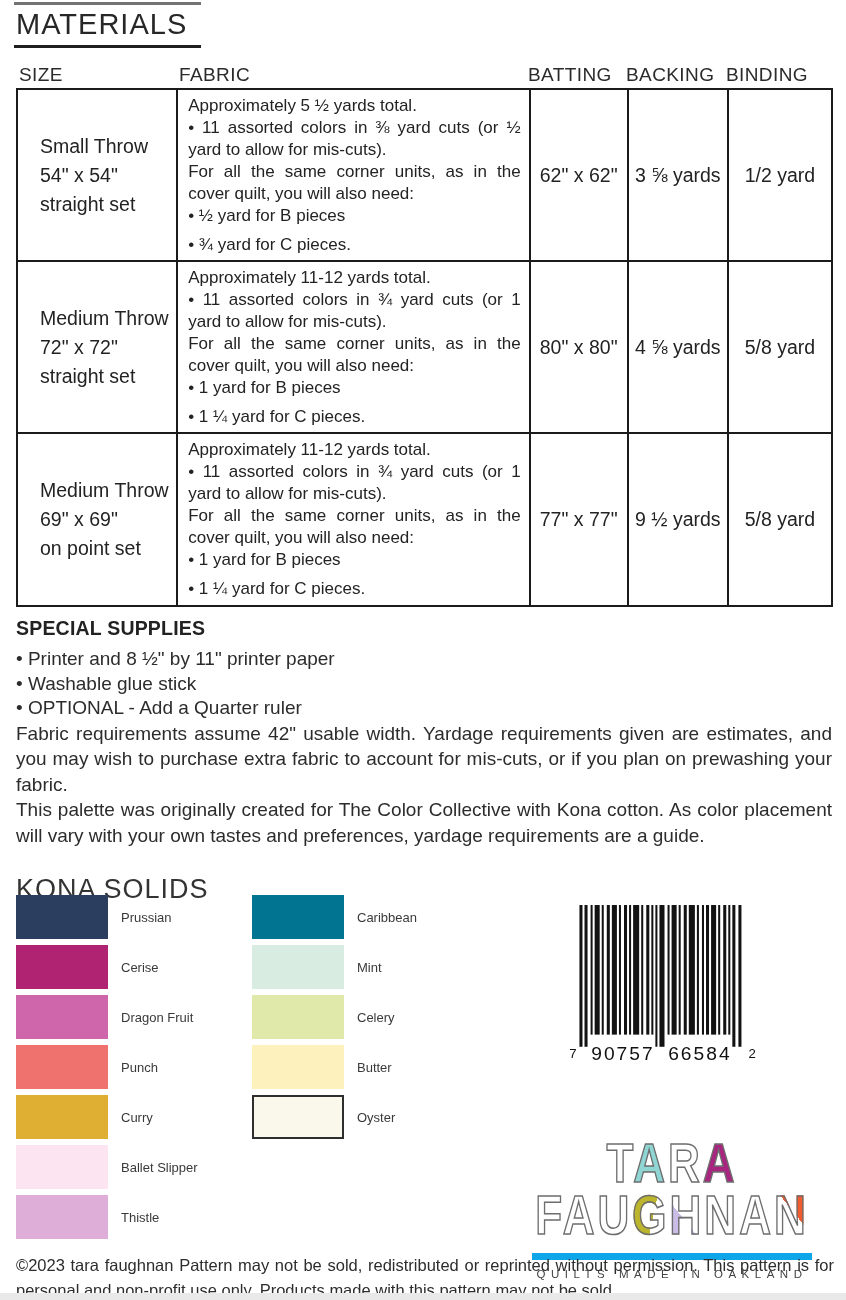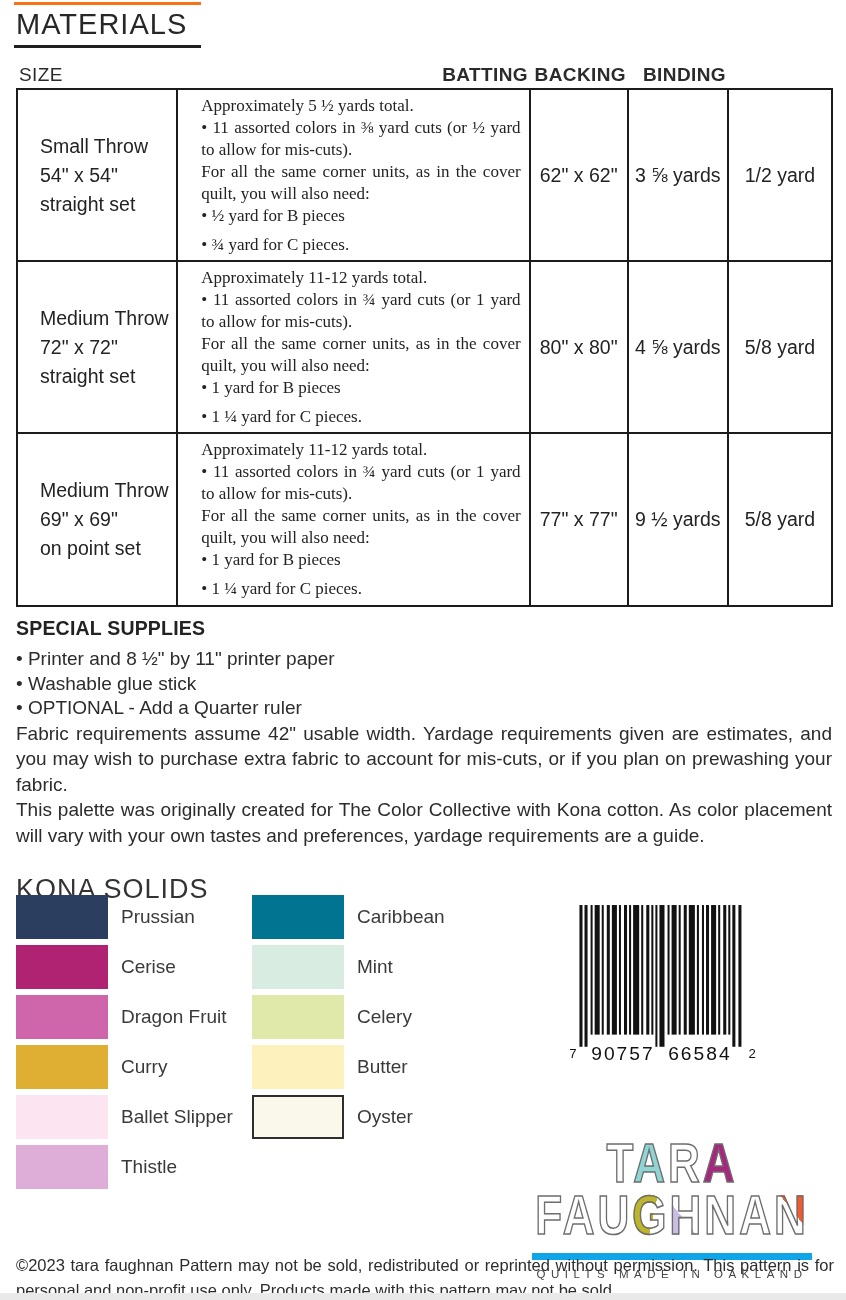--- a/index.html
+++ b/index.html
@@ -2,58 +2,58 @@
 <html><head>
 <meta charset="utf-8">
 <style>
   * { margin:0; padding:0; box-sizing:border-box; }
   html,body { background:#ffffff; }
   body { font-family:"Liberation Sans", sans-serif; color:#2b2b2b; }
   .page { position:relative; width:846px; height:1300px; background:#fff; overflow:hidden; }
 
   
   .titleblock { position:absolute; left:14px; top:2px; display:inline-block;
-    border-top:3px solid #f97316; border-bottom:3px solid #1f1f1f;
+    border-top:3px solid #737373; border-bottom:3px solid #1f1f1f;
     padding:3px 14px 4px 2px; }
   .titleblock .title { font-size:29px; letter-spacing:1px; color:#272727; }
 
   
   .colheads { position:absolute; left:16px; top:64px; width:814px; display:grid;
     grid-template-columns:160px 352px 98px 100px 104px; font-size:19px; color:#2b2b2b; letter-spacing:0.4px; }
   .colheads .lft { padding-left:3px; text-align:left; }
-  .colheads .ctr { text-align:right;font-weight:bold; }
+  .colheads .ctr { text-align:left; }
 
   
   table.materials { position:absolute; left:16px; top:88px; width:817px;
     border-collapse:collapse; table-layout:fixed; }
   table.materials td { border:2.5px solid #1b1b1b; color:#232323; }
   tbody tr:nth-child(1){ height:162px; }
   tbody tr:nth-child(2){ height:167px; }
   tbody tr:nth-child(3){ height:173px; }
   td.cell-size { vertical-align:middle; padding:0 4px 0 22px; font-size:19.5px; line-height:29px; }
-  td.cell-fabric { vertical-align:top; padding:5px 8px 4px 23px; font-size:17px; line-height:22px; text-align:justify;font-family:Liberation Serif, serif; }
+  td.cell-fabric { vertical-align:top; padding:5px 8px 4px 10px; font-size:17px; line-height:22px; text-align:justify; }
   td.cell-fabric .fab-p:last-child { margin-top:7px; }
   td.cell-num { vertical-align:middle; text-align:center; font-size:19.5px; padding:0 2px; }
 
   
   .supplies { position:absolute; left:16px; top:617px; width:816px; }
   .supplies .sup-head { font-weight:bold; font-size:19.5px; color:#222; margin-bottom:7px; letter-spacing:0.2px; }
   .supplies .sup-bullet { font-size:19px; line-height:24.5px; color:#2c2c2c; }
   .supplies .sup-para { font-size:19px; line-height:25.5px; color:#2c2c2c; text-align:justify; }
 
   
   .kona-heading { position:absolute; left:16px; top:849px; font-size:27px; letter-spacing:1px; color:#333;margin-top:25px; }
   .swatches { position:absolute; left:16px; top:895px; display:flex; }
   .sw-col { display:flex; flex-direction:column; }
   .sw-col.left { width:236px; }
   .sw-col.right { width:240px; }
   .sw-row { display:flex; align-items:center; height:44px; margin-bottom:6px; }
   .sw { width:92px; height:44px; flex:0 0 92px; }
   .sw.outlined { border:2px solid #2e2e2e; }
-  .sw-label { margin-left:13px; font-size:19px; color:#3a3a3a; }
+  .sw-label { margin-left:13px; font-size:13px; color:#3a3a3a; }
 
   
   .barcode { position:absolute; left:557px; top:903px; }
   .bc-sm { font-family:"Liberation Sans", sans-serif; font-size:13px; fill:#111; }
   .bc-lg { font-family:"Liberation Sans", sans-serif; font-size:19px; letter-spacing:2px; fill:#111; }
 
   
   .logo { position:absolute; left:532px; top:1140px; width:280px; text-align:center; }
   .logo-line { font-weight:bold; font-size:44px; line-height:48px; height:52px;
     letter-spacing:3px; transform:scaleY(1.25); transform-origin:center; white-space:nowrap; }
@@ -78,20 +78,21 @@
 <body>
 
 <div class="page">
 
   <div class="titleblock">
     <span class="title">MATERIALS</span>
   </div>
 
   <div class="colheads">
     <span class="lft">SIZE</span>
+    <span class="lft">FABRIC</span>
     <span class="ctr">BATTING</span>
     <span class="ctr">BACKING</span>
     <span class="ctr">BINDING</span>
   </div>
 
   <table class="materials">
     <colgroup>
       <col style="width:160px">
         <col style="width:352px">
         <col style="width:98px">
@@ -174,20 +175,24 @@
           <div class="sw" style="background: rgb(43, 62, 96);"></div>
           <span class="sw-label">Prussian</span>
         </div>
         <div class="sw-row">
           <div class="sw" style="background: rgb(176, 35, 114);"></div>
           <span class="sw-label">Cerise</span>
         </div>
         <div class="sw-row">
           <div class="sw" style="background: rgb(207, 102, 172);"></div>
           <span class="sw-label">Dragon Fruit</span>
+        </div>
+        <div class="sw-row">
+          <div class="sw" style="background: rgb(240, 114, 110);"></div>
+          <span class="sw-label">Punch</span>
         </div>
         <div class="sw-row">
           <div class="sw" style="background: rgb(223, 175, 51);"></div>
           <span class="sw-label">Curry</span>
         </div>
         <div class="sw-row">
           <div class="sw" style="background: rgb(252, 228, 240);"></div>
           <span class="sw-label">Ballet Slipper</span>
         </div>
         <div class="sw-row">

